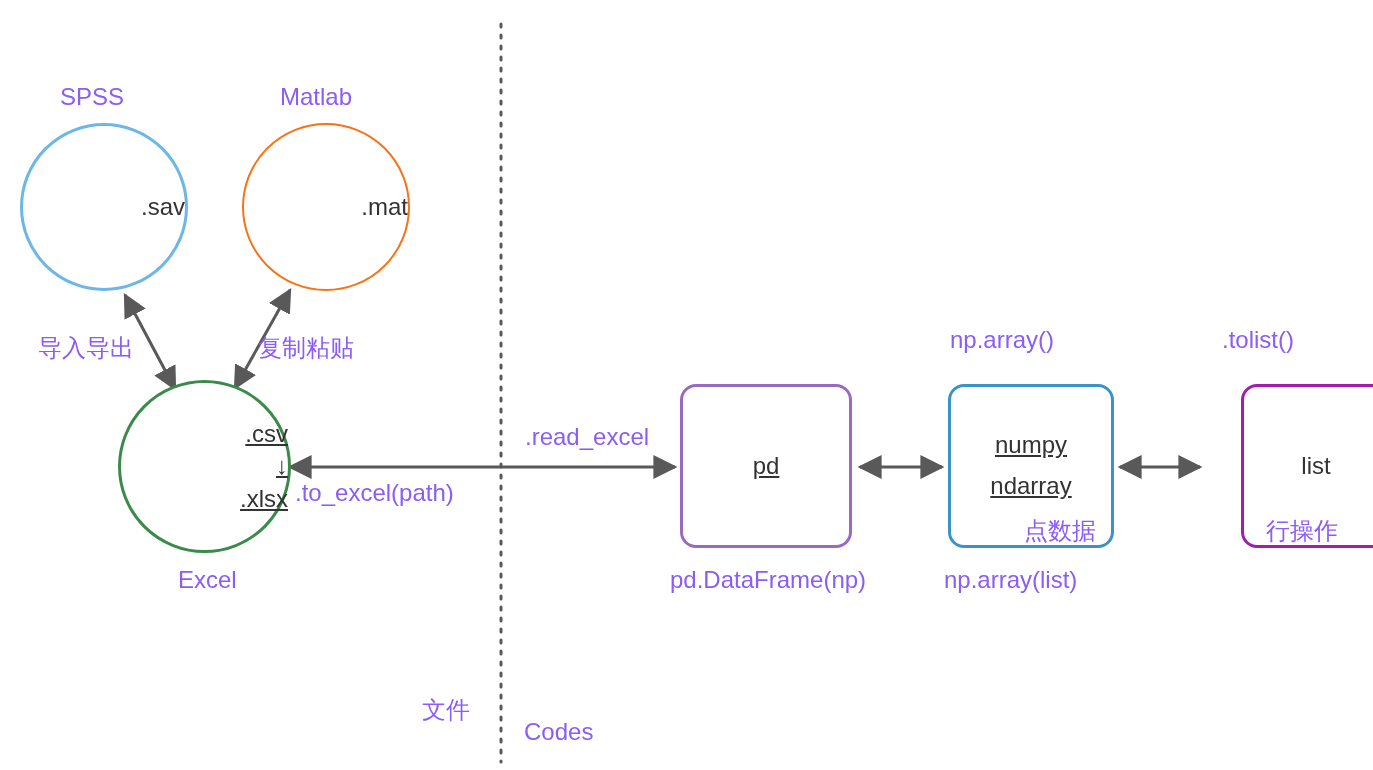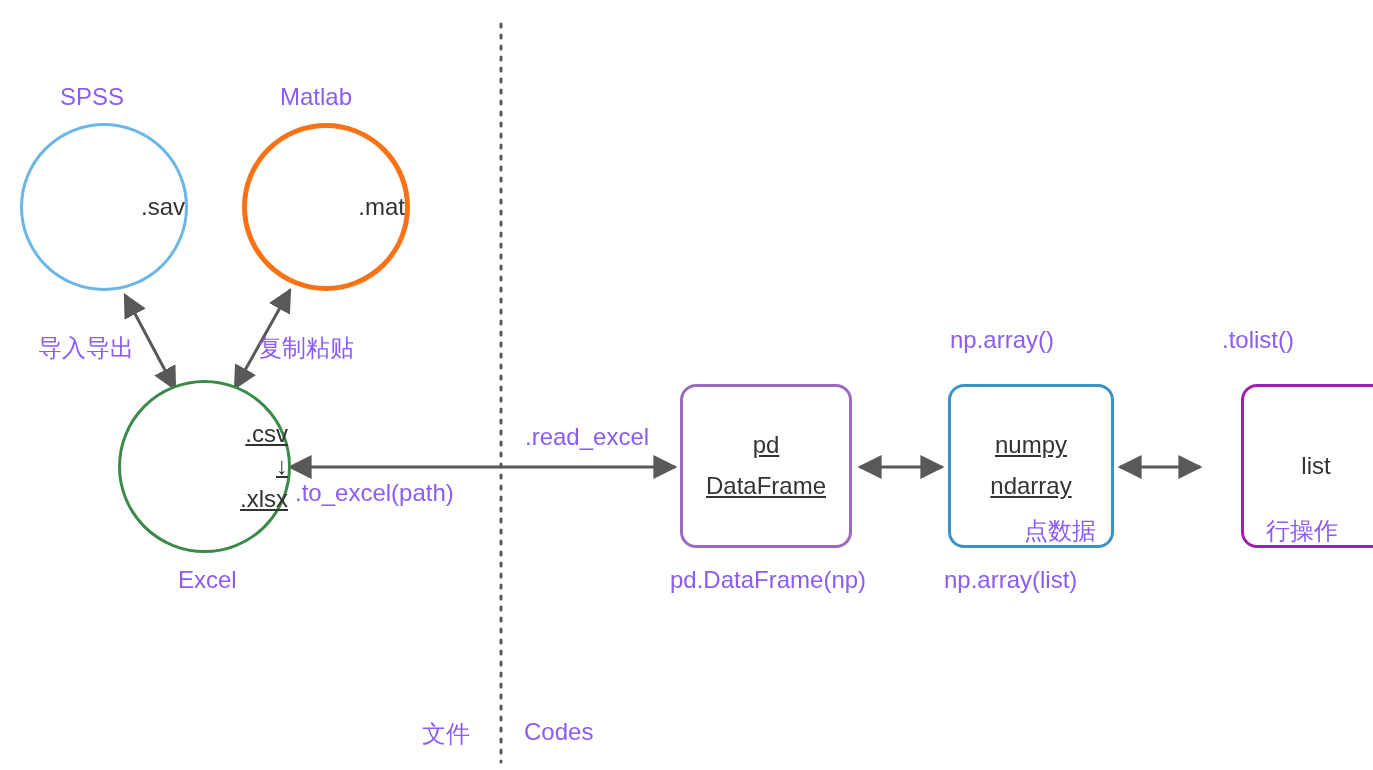--- a/index.html
+++ b/index.html
@@ -70,51 +70,50 @@
 
   <line x1="1120" y1="467" x2="1200" y2="467" stroke="#595959" stroke-width="3" marker-start="url(#arrowStart)" marker-end="url(#arrowEnd)"></line>
 </svg>
 
 <div class="label" style="left:60px; top:83px;">SPSS</div>
 <div class="node-circle" style="left:20px; top:123px; width:168px; height:168px; border:3px solid #6cb7e6;">
   <span>.sav</span>
 </div>
 
 <div class="label" style="left:280px; top:83px;">Matlab</div>
-<div class="node-circle" style="left:242px; top:123px; width:168px; height:168px; border:5px solid #f97316;">
+<div class="node-circle" style="left:242px; top:123px; width:168px; height:168px; border:2px solid #f97316;">
   <span>.mat</span>
 </div>
 
 <div class="node-circle small-line" style="left:118px; top:380px; width:173px; height:173px; border:3px solid #3b8a4a;">
   <span>.csv</span>
   <span>↓</span>
   <span>.xlsx</span>
 </div>
 <div class="label" style="left:178px; top:566px;text-align:center;">Excel</div>
 
 <div class="label" style="left:38px; top:332px;">导入导出</div>
 <div class="label" style="left:258px; top:332px;">复制粘贴</div>
 
 <div class="label" style="left:525px; top:423px;">.read_excel</div>
 <div class="label" style="left:295px; top:479px;">.to_excel(path)</div>
 
 <div class="node-rect small-line" style="left:680px; top:384px; width:172px; height:164px; border:3px solid #9a6abf; line-height:1.7;">
   <span>pd</span>
-  <span>DataFrame</span>
 </div>
 <div class="label" style="left:670px; top:566px;">pd.DataFrame(np)</div>
 
 <div class="label" style="left:950px; top:326px;">np.array()</div>
 <div class="node-rect small-line" style="left:948px; top:384px; width:166px; height:164px; border:3px solid #3a93c5; line-height:1.7;">
   <span>numpy</span>
   <span>ndarray</span>
 </div>
 <div class="label" style="left:1024px; top:515px;">点数据</div>
 <div class="label" style="left:944px; top:566px;">np.array(list)</div>
 
 <div class="label" style="left:1222px; top:326px;">.tolist()</div>
 <div class="node-rect" style="left:1205px; top:384px; width:150px; height:164px; border:3px solid #a21caf;margin-left:36px;">
   <span>list</span>
 </div>
 <div class="label" style="left:1266px; top:515px;">行操作</div>
 
-<div class="label" style="left:422px; top:718px;">文件</div>
+<div class="label" style="left:422px; top:694px;">文件</div>
 <div class="label" style="left:524px; top:718px;">Codes</div>
 
 </body></html>

